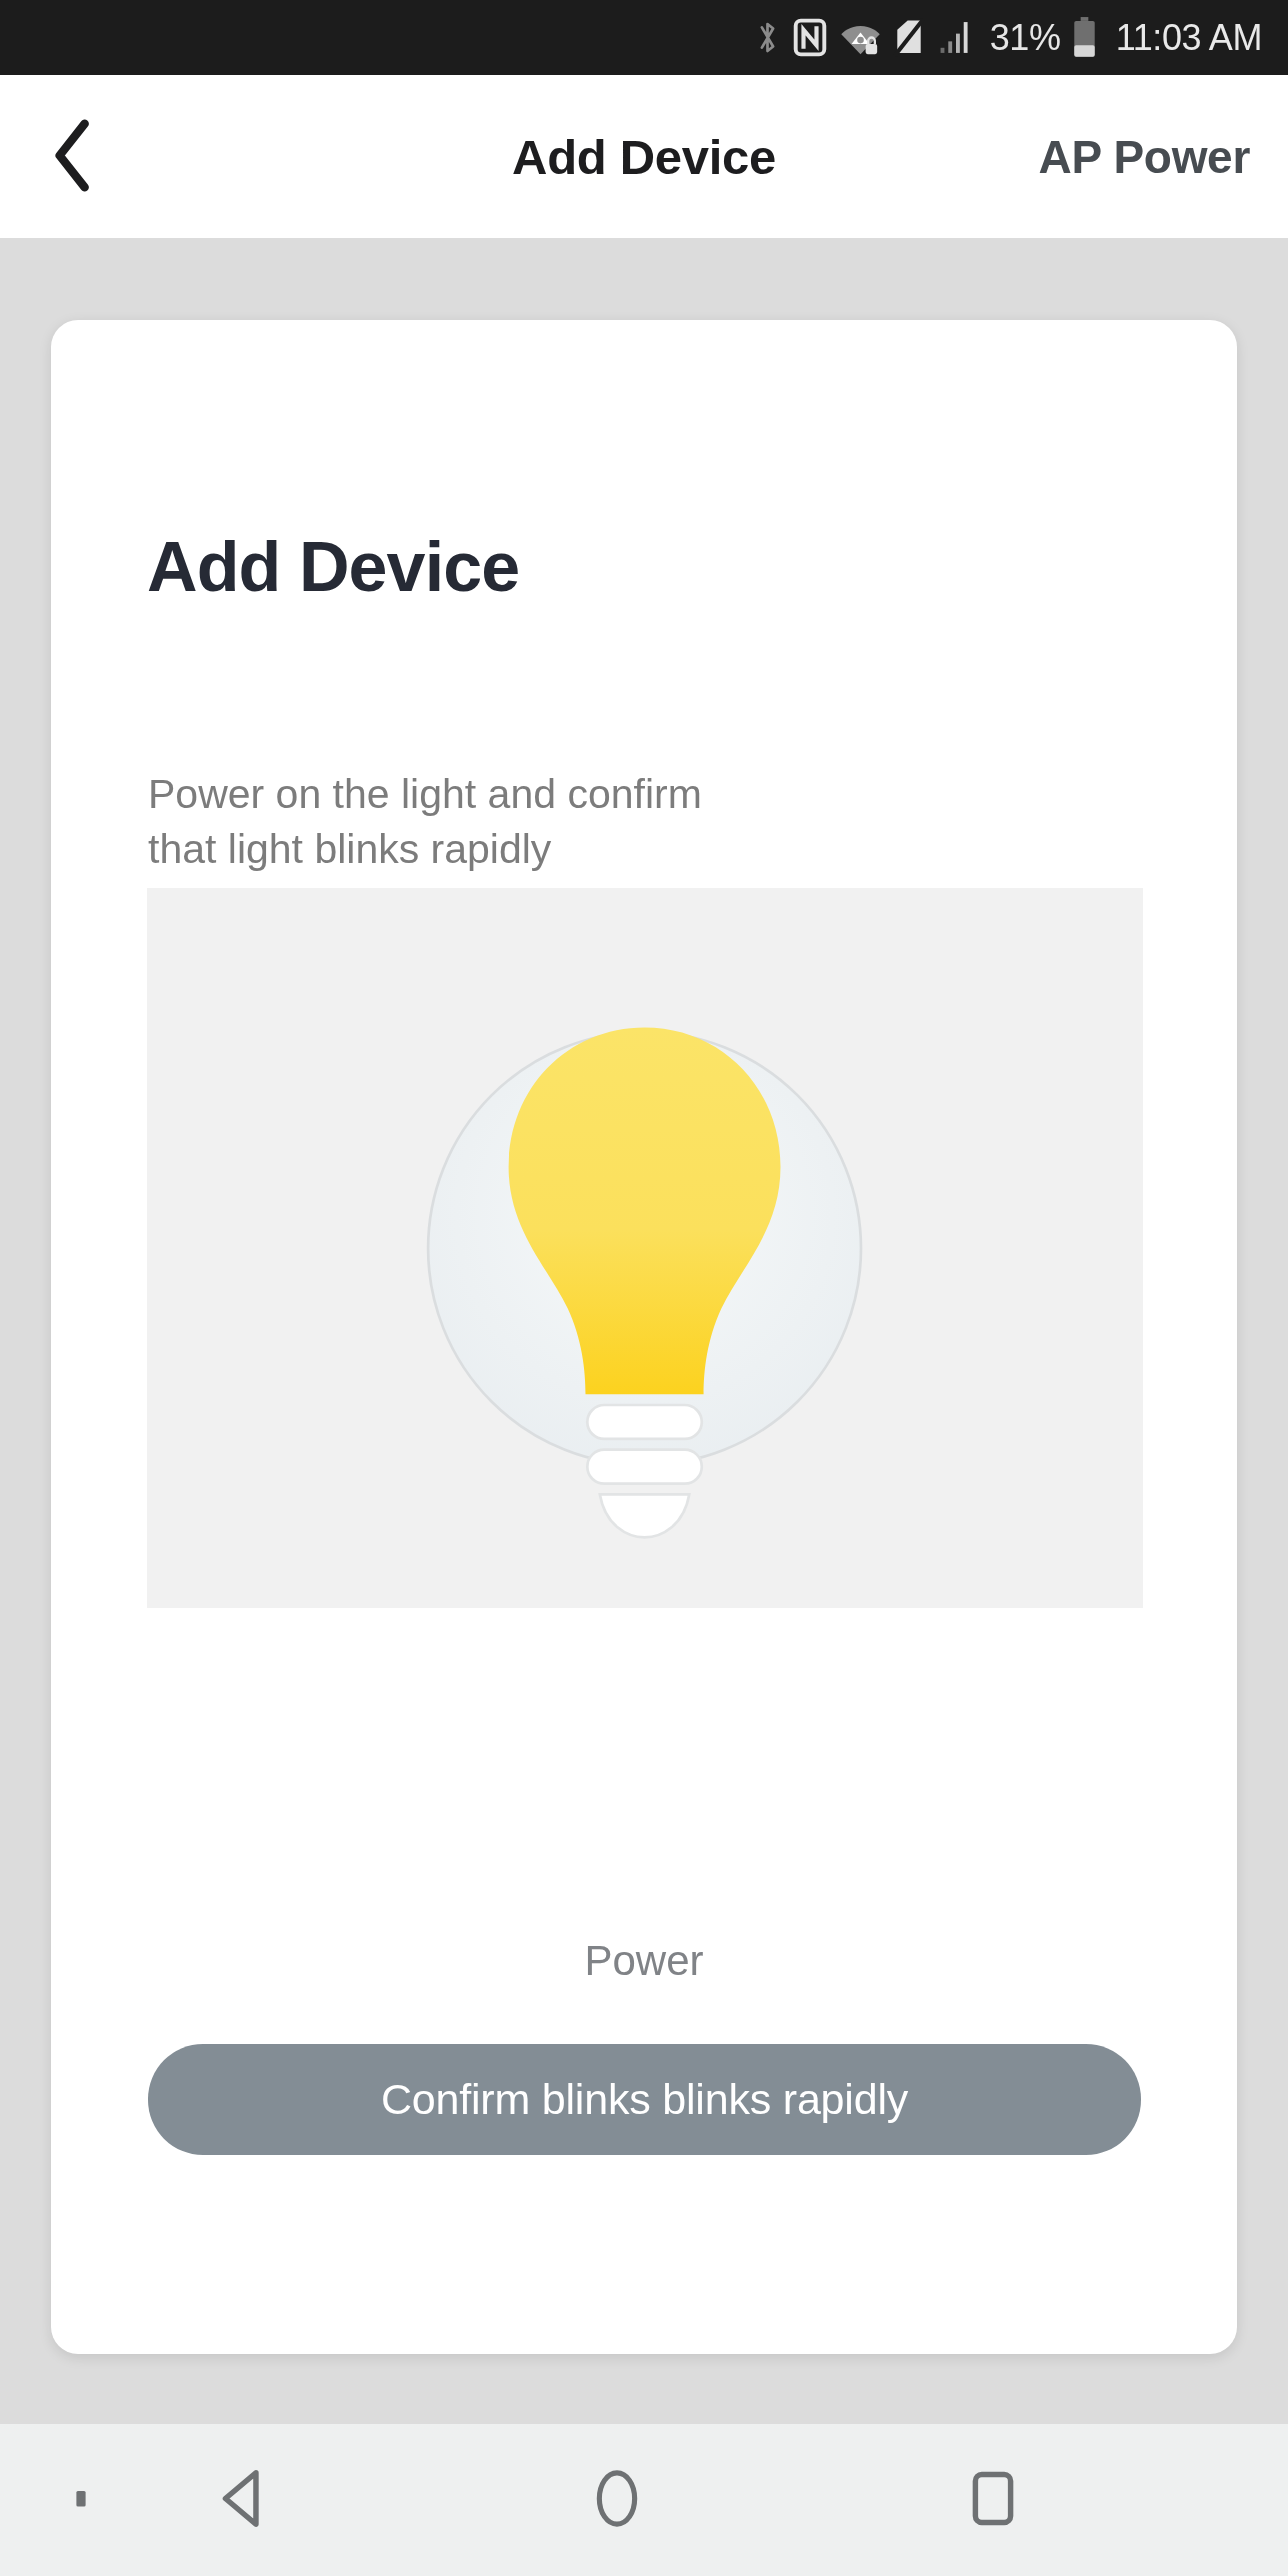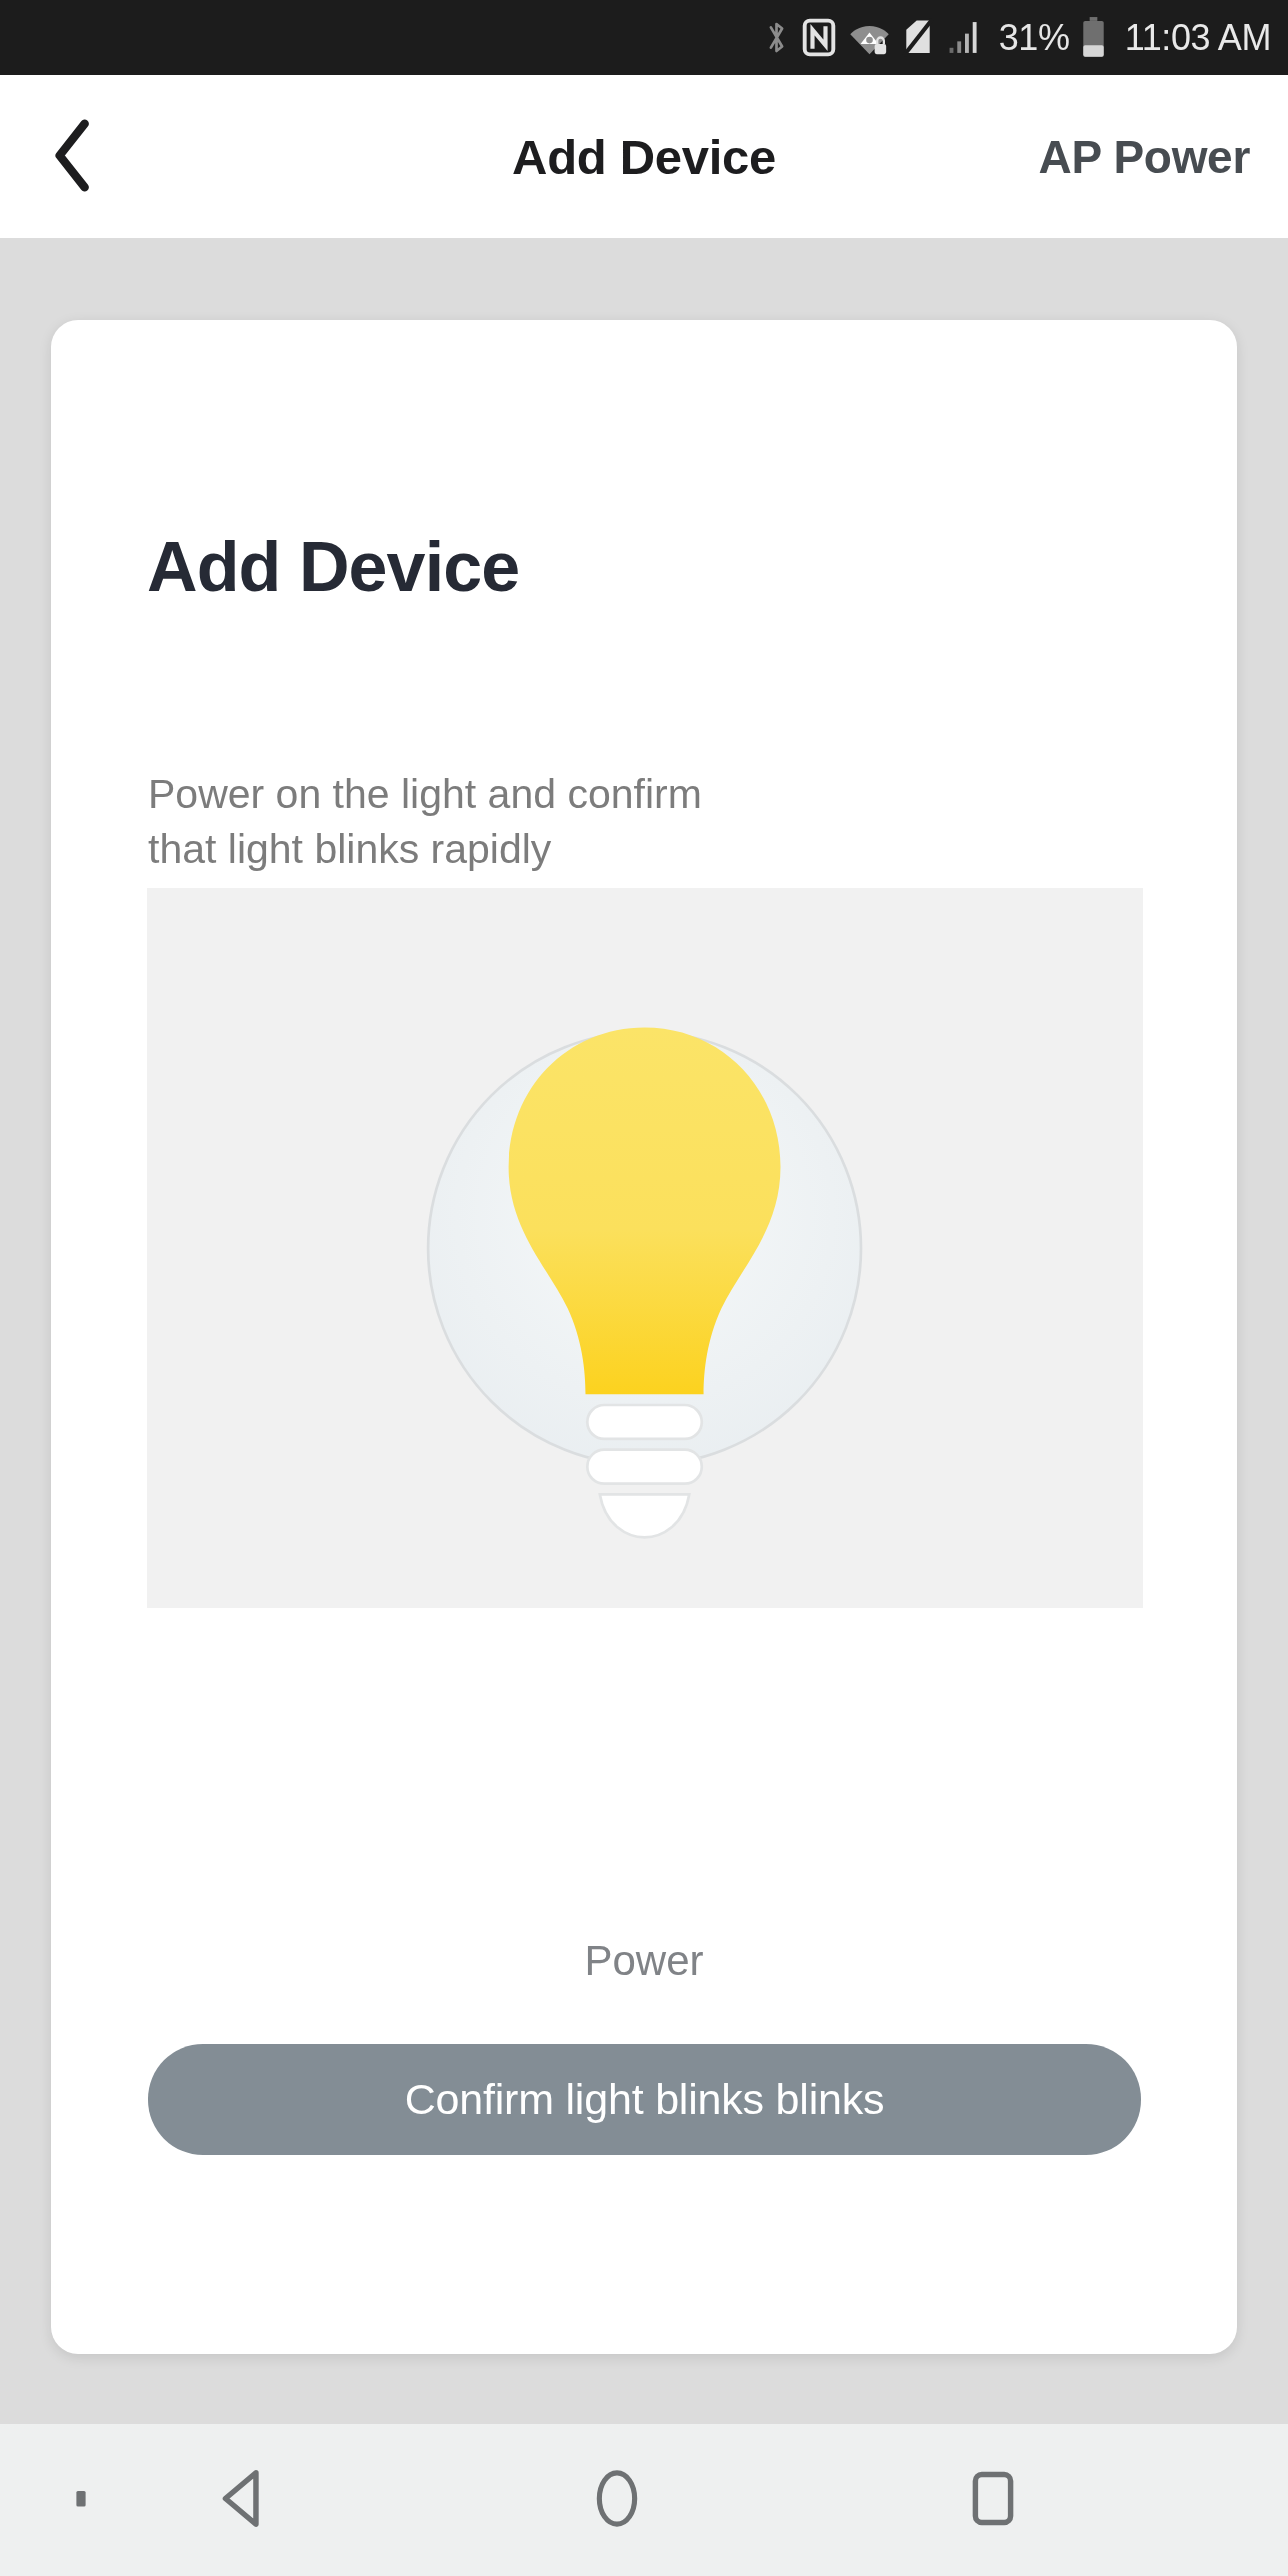--- a/index.html
+++ b/index.html
@@ -19,21 +19,21 @@
   #status-bar {
     position: absolute;
     top: 0; left: 0;
     width: 1288px;
     height: 75px;
     background: #1c1c1c;
     display: flex;
     align-items: center;
     justify-content: flex-end;
     box-sizing: border-box;
-    padding-right: 17px;
+    padding-right: 26px;
   }
   #status-bar .sb-group {
     display: flex;
     align-items: center;
     gap: 12.5px;
   }
   .sb-icon {
     display: block;
     line-height: 0;
   }
@@ -305,21 +305,21 @@
         <rect x="492" y="578" width="128" height="38" rx="19" fill="#ffffff" stroke="#e2e4e5" stroke-width="3"></rect>
 
         <rect x="492" y="628" width="128" height="38" rx="19" fill="#ffffff" stroke="#e2e4e5" stroke-width="3"></rect>
 
         <path d="M506 678 L606 678 C 600 712 576 726 556 726 C 536 726 512 712 506 678 Z" fill="#ffffff" stroke="#e2e4e5" stroke-width="3"></path>
       </svg>
     </div>
 
     <div id="help-link">Power</div>
 
-    <button id="confirm-button">Confirm light blinks blinks</button>
+    <button id="confirm-button">Confirm blinks blinks rapidly</button>
   </div>
 </div>
 
 <div id="nav-bar">
 
   <div class="nav-btn" id="nav-dot">
     <span>
       <svg width="16" height="21.5" viewBox="0 0 10 14">
           <rect x="2" y="2" width="6" height="10" rx="1" fill="#6e7173"></rect>
         </svg>

